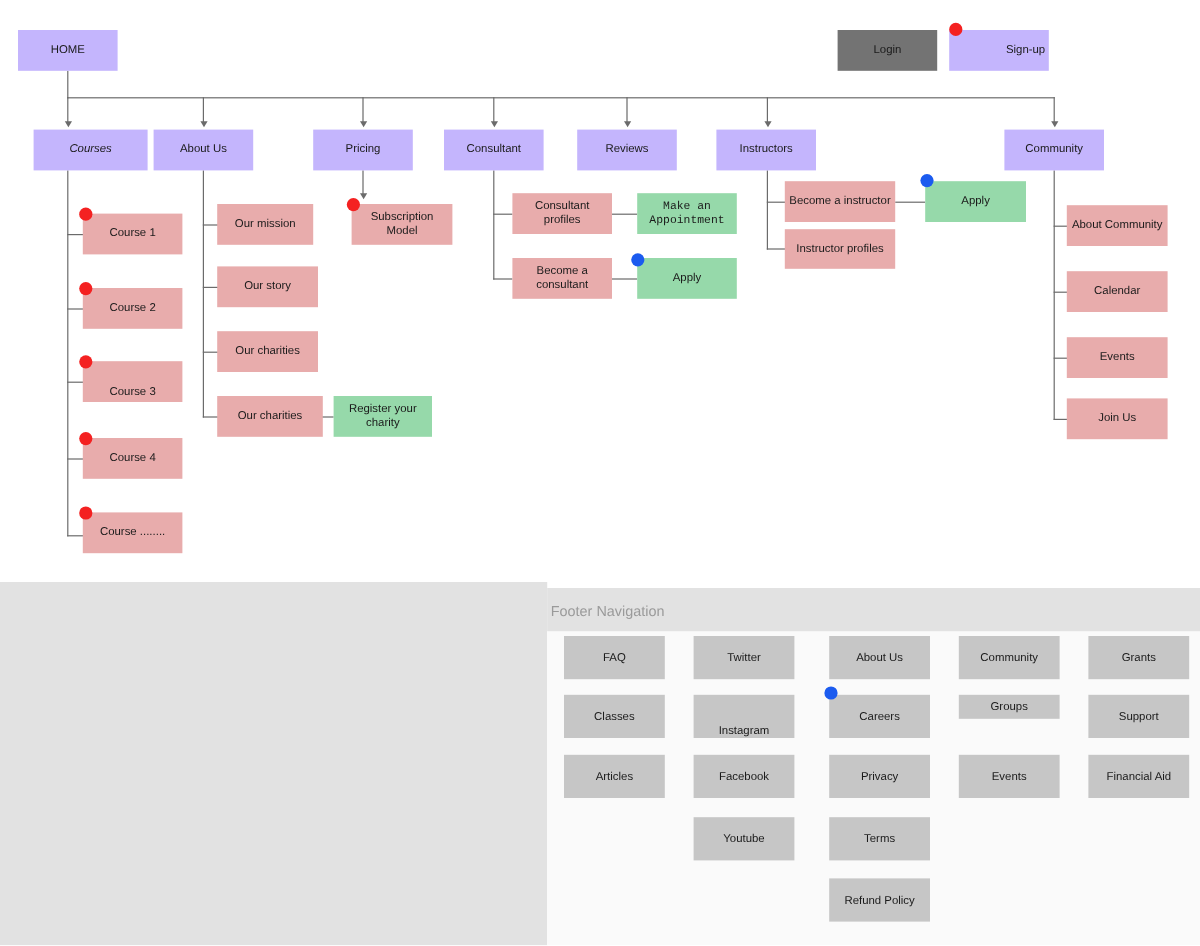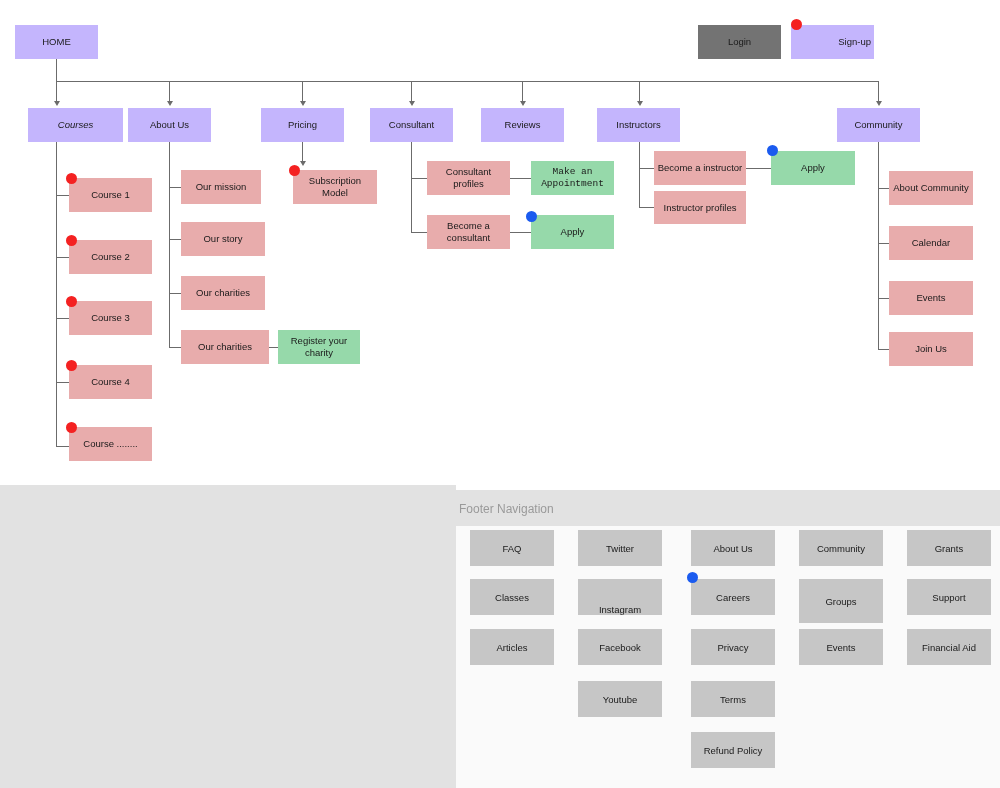--- a/index.html
+++ b/index.html
@@ -238,21 +238,21 @@
   <div class="node pink" style="left:69px;top:178px;width:83px;height:34px;">
     <span>Course 1</span>
   </div>
   <div class="dot red" style="left:66px;top:173px;"></div>
 
   <div class="node pink" style="left:69px;top:240px;width:83px;height:34px;">
     <span>Course 2</span>
   </div>
   <div class="dot red" style="left:66px;top:235px;"></div>
 
-  <div class="node pink" style="left:69px;top:301px;width:83px;height:34px;">
+  <div class="node pink" style="left:69px;top:301px;width:83px;height:34px;align-items:flex-end;">
     <span>Course 3</span>
   </div>
   <div class="dot red" style="left:66px;top:296px;"></div>
 
   <div class="node pink" style="left:69px;top:365px;width:83px;height:34px;">
     <span>Course 4</span>
   </div>
   <div class="dot red" style="left:66px;top:360px;"></div>
 
   <div class="node pink" style="left:69px;top:427px;width:83px;height:34px;">
@@ -417,21 +417,21 @@
   <div class="footer-cell" style="left:691px;top:681px;width:84px;height:36px;">
     <span>Terms</span>
   </div>
   <div class="footer-cell" style="left:691px;top:732px;width:84px;height:36px;">
     <span>Refund Policy</span>
   </div>
 
   <div class="footer-cell" style="left:799px;top:530px;width:84px;height:36px;">
     <span>Community</span>
   </div>
-  <div class="footer-cell" style="left:799px;top:579px;width:84px;height:44px;">
+  <div class="footer-cell" style="left:799px;top:579px;width:84px;height:20px;">
     <span>Groups</span>
   </div>
   <div class="footer-cell" style="left:799px;top:629px;width:84px;height:36px;">
     <span>Events</span>
   </div>
 
   <div class="footer-cell" style="left:907px;top:530px;width:84px;height:36px;">
     <span>Grants</span>
   </div>
   <div class="footer-cell" style="left:907px;top:579px;width:84px;height:36px;">

